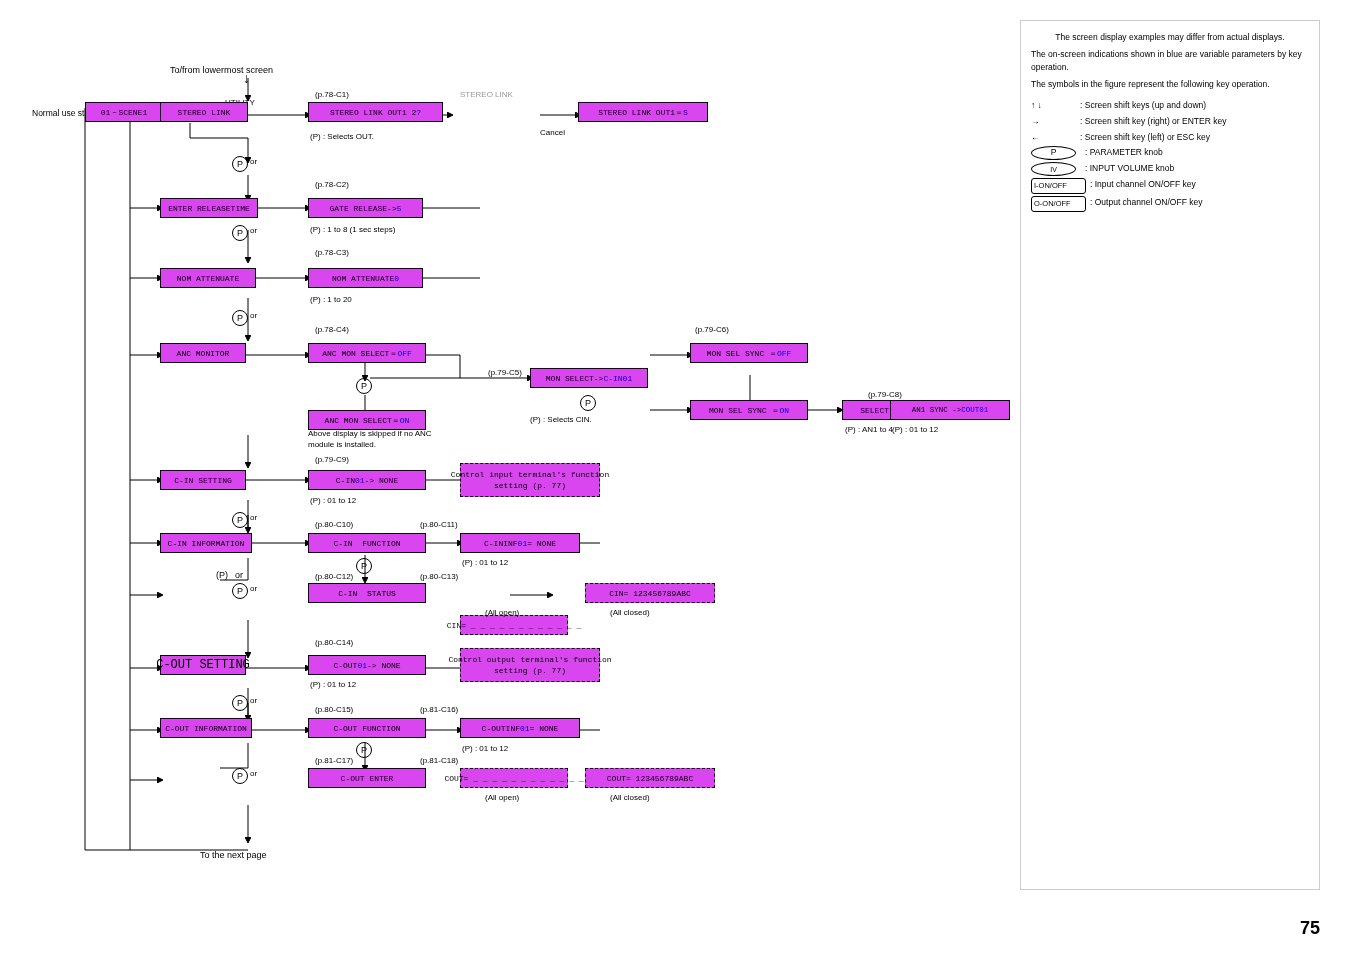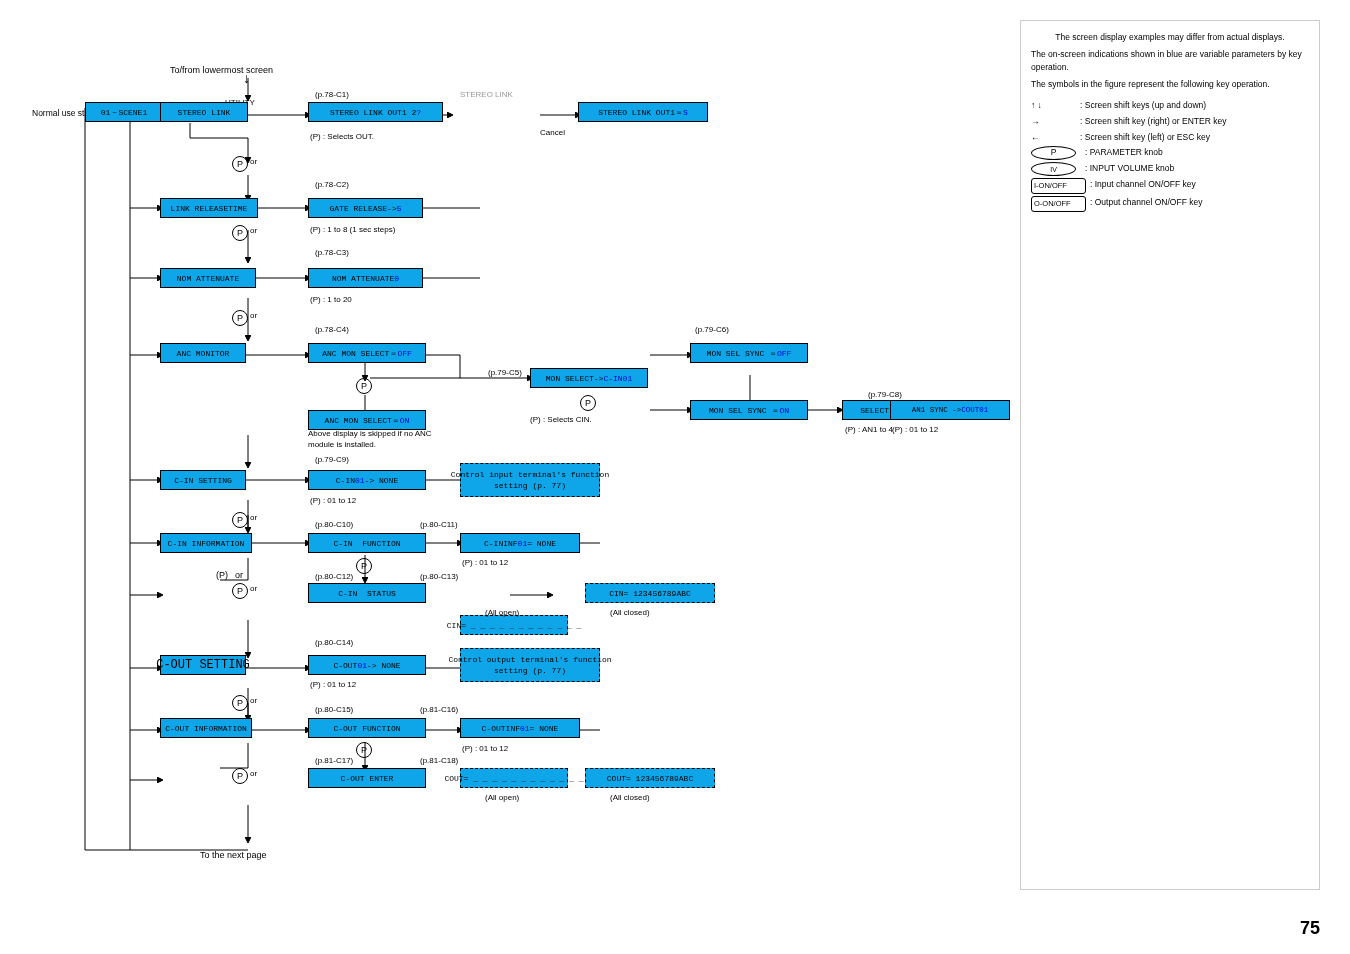--- a/index.html
+++ b/index.html
@@ -50,21 +50,21 @@
       position: absolute;
       bottom: 15px;
       right: 30px;
       font-size: 18px;
       font-weight: bold;
     }
 
     
     .fc-box {
       border: 1px solid #000;
-      background: #0ea5e9;
+      background: #d946ef;
       position: absolute;
       display: flex;
       align-items: center;
       justify-content: center;
       font-family: 'Courier New', monospace;
       font-size: 8.5px;
       text-align: center;
       white-space: nowrap;
     }
     .fc-box.dashed {
@@ -257,21 +257,21 @@
 
       <div style="position:absolute;top:108px;left:510px;font-size:8px;">Cancel</div>
 
       <div style="position:absolute;top:112px;left:280px;font-size:8px;">(P) : Selects OUT.</div>
 
       <div style="position:absolute;top:136px;left:202px;font-size:9px;border:1px solid #000;border-radius:50%;width:16px;height:16px;display:flex;align-items:center;justify-content:center;">P</div>
       <div style="position:absolute;top:137px;left:220px;font-size:8px;">or</div>
 
       <div style="position:absolute;top:160px;left:285px;font-size:8px;">(p.78-C2)</div>
 
-      <div class="fc-box" style="left:130px;top:178px;width:98px;height:20px;font-size:8px;">LINK RELEASETIME</div>
+      <div class="fc-box" style="left:130px;top:178px;width:98px;height:20px;font-size:8px;">ENTER RELEASETIME</div>
 
       <div class="fc-box" style="left:278px;top:178px;width:115px;height:20px;font-size:8px;">GATE RELEASE-&gt; <span class="blue">5</span></div>
 
       <div style="position:absolute;top:205px;left:280px;font-size:8px;">(P) : 1 to 8 (1 sec steps)</div>
 
       <div style="position:absolute;top:205px;left:202px;font-size:9px;border:1px solid #000;border-radius:50%;width:16px;height:16px;display:flex;align-items:center;justify-content:center;">P</div>
       <div style="position:absolute;top:206px;left:220px;font-size:8px;">or</div>
 
       <div style="position:absolute;top:228px;left:285px;font-size:8px;">(p.78-C3)</div>
 

